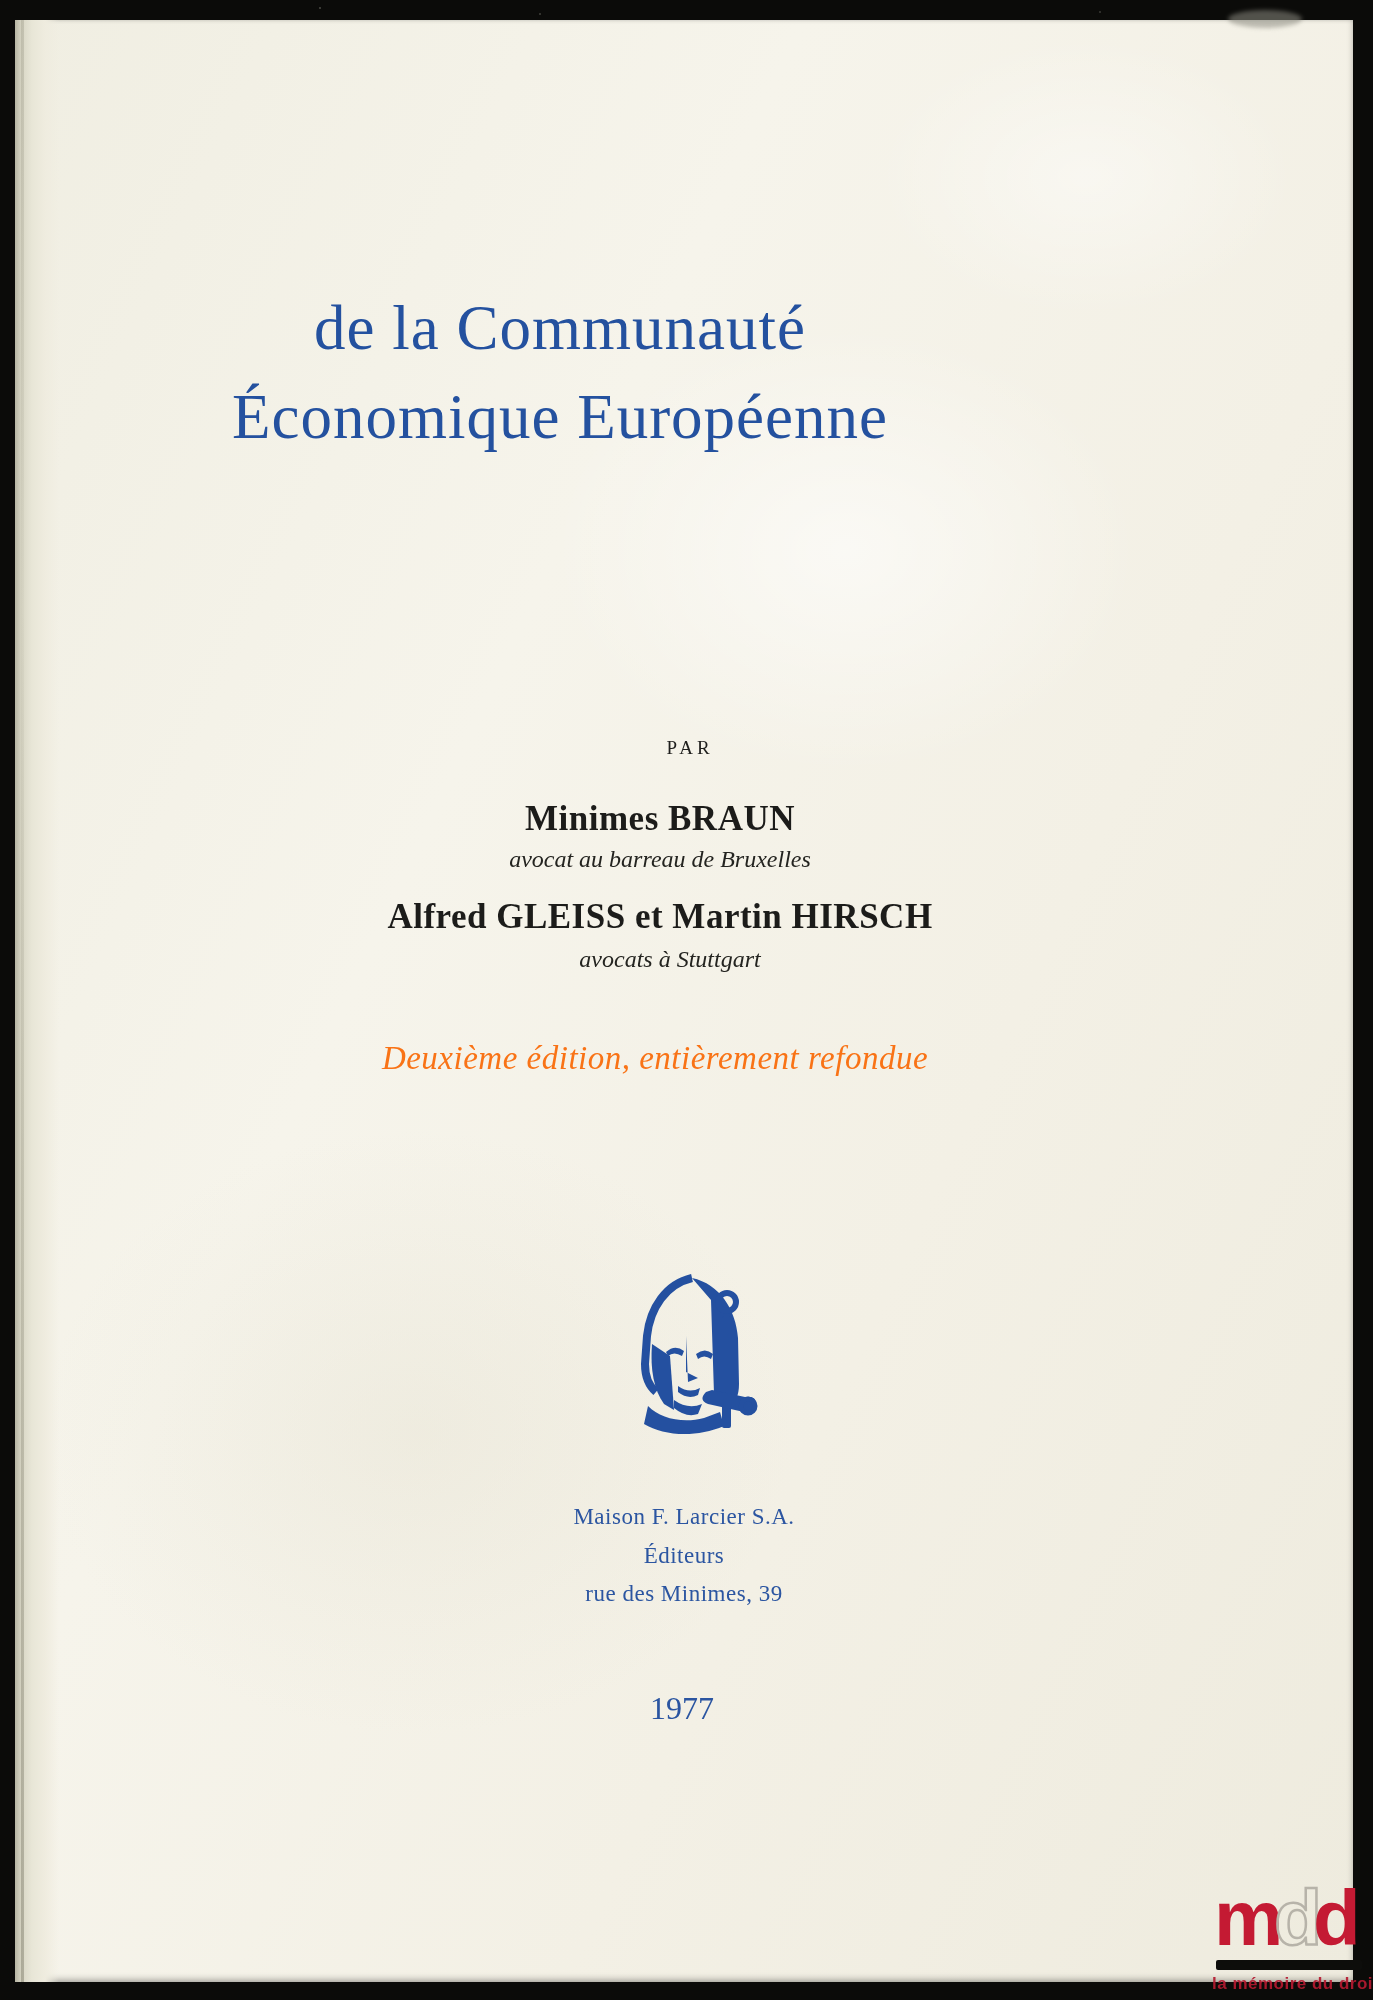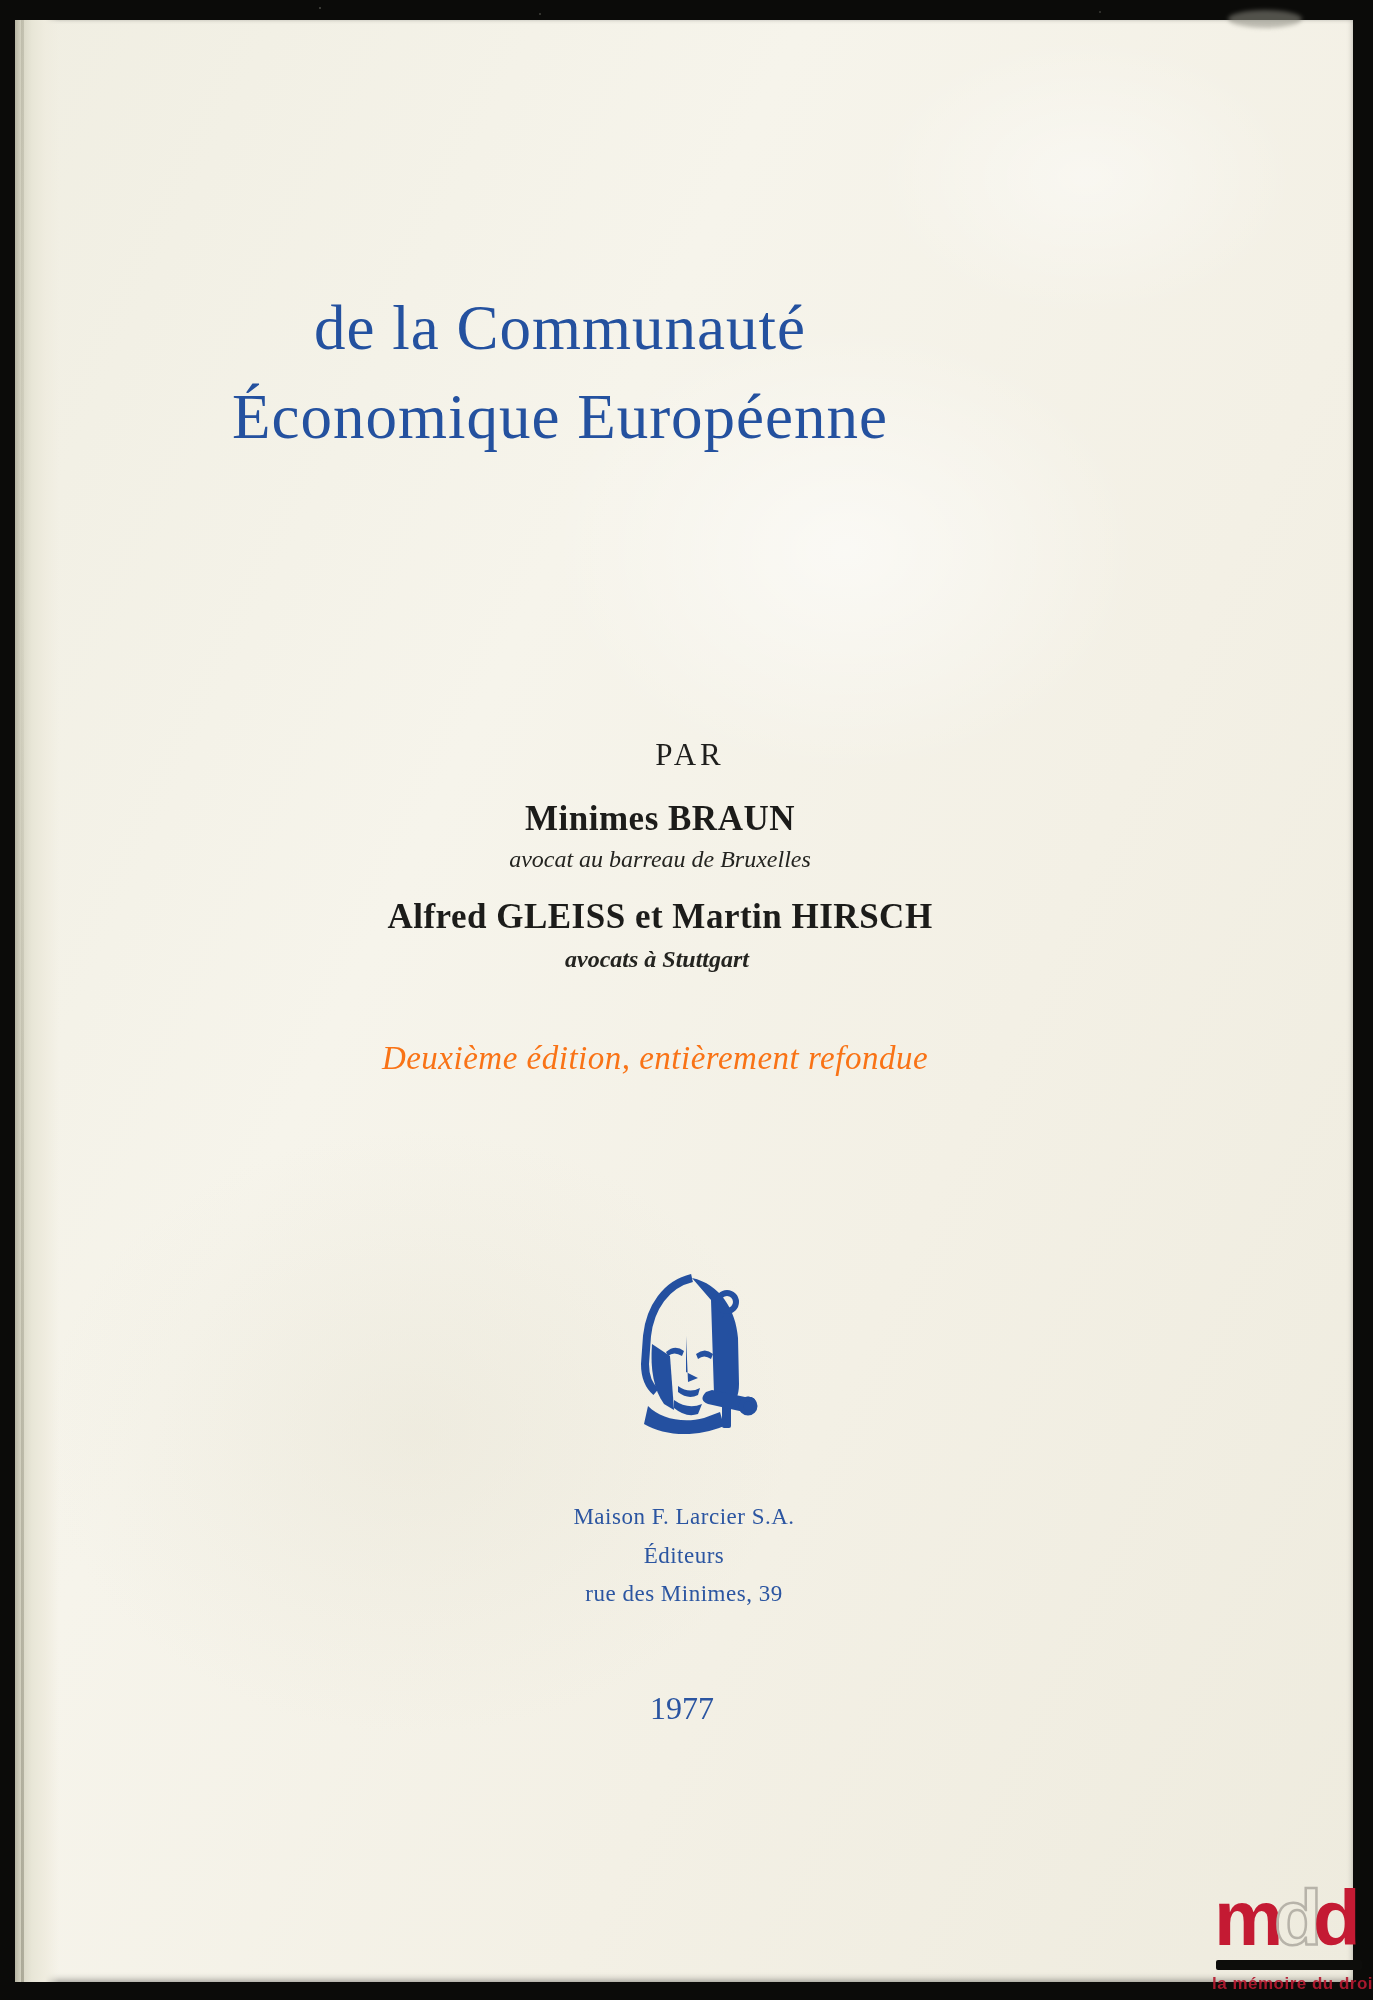--- a/index.html
+++ b/index.html
@@ -41,28 +41,28 @@
     background:#8d8c82;opacity:.55;filter:blur(2px);
   }
   .block{position:absolute;text-align:center;}
   .title{
     left:125px;width:870px;top:284px;
     color:#24519f;font-size:63px;line-height:89px;font-weight:normal;
     letter-spacing:1px;
   }
   .byline{
     left:255px;width:870px;top:737px;
-    color:#1f1f1d;font-size:31px;letter-spacing:4px;
+    color:#1f1f1d;font-size:19px;letter-spacing:4px;
   }
   .author-name{color:#1c1c1a;font-size:35px;font-weight:bold;letter-spacing:.5px;}
   .author-role{color:#242420;font-size:24px;font-style:italic;}
   .a1n{left:225px;width:870px;top:799px;}
   .a1r{left:225px;width:870px;top:846px;}
   .a2n{left:225px;width:870px;top:897px;}
-  .a2r{left:222px;width:870px;top:946px;font-weight:bold;}
+  .a2r{left:235px;width:870px;top:946px;}
   .edition{
     left:220px;width:870px;top:1040px;
     color:#f97316;font-size:33px;font-style:italic;letter-spacing:.5px;
   }
   .logo{position:absolute;left:626px;top:1272px;width:132px;height:170px;}
   .publisher{
     left:249px;width:870px;top:1498px;
     color:#2b55a1;font-size:23px;line-height:38.5px;letter-spacing:.5px;
   }
   .year{

